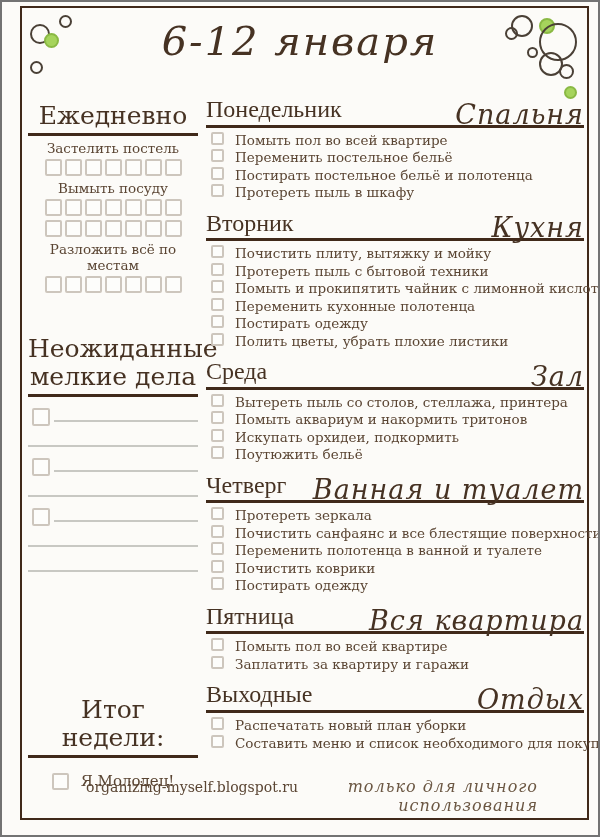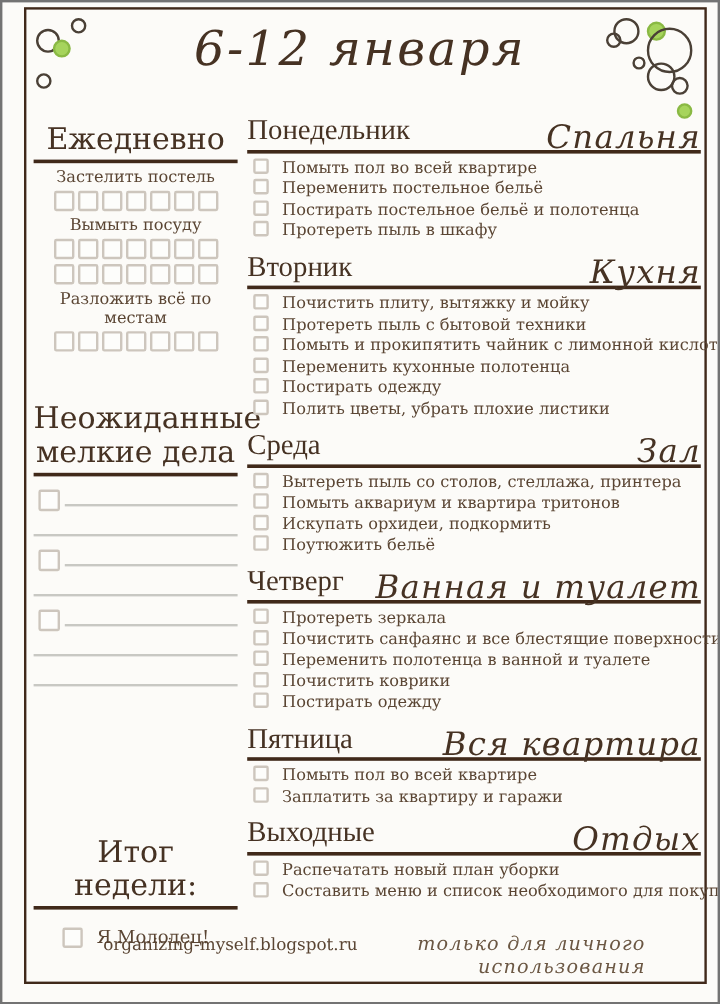--- a/index.html
+++ b/index.html
@@ -251,21 +251,21 @@
       <span class="day-area">Зал</span>
     </div>
     <ul class="day-items">
   <li>
     <span class="item-box"></span>
     <span class="item-label">Вытереть пыль со столов, стеллажа, принтера</span>
   </li>
 
   <li>
     <span class="item-box"></span>
-    <span class="item-label">Помыть аквариум и квартира тритонов</span>
+    <span class="item-label">Помыть аквариум и накормить тритонов</span>
   </li>
 
   <li>
     <span class="item-box"></span>
     <span class="item-label">Искупать орхидеи, подкормить</span>
   </li>
 
   <li>
     <span class="item-box"></span>
     <span class="item-label">Поутюжить бельё</span>

